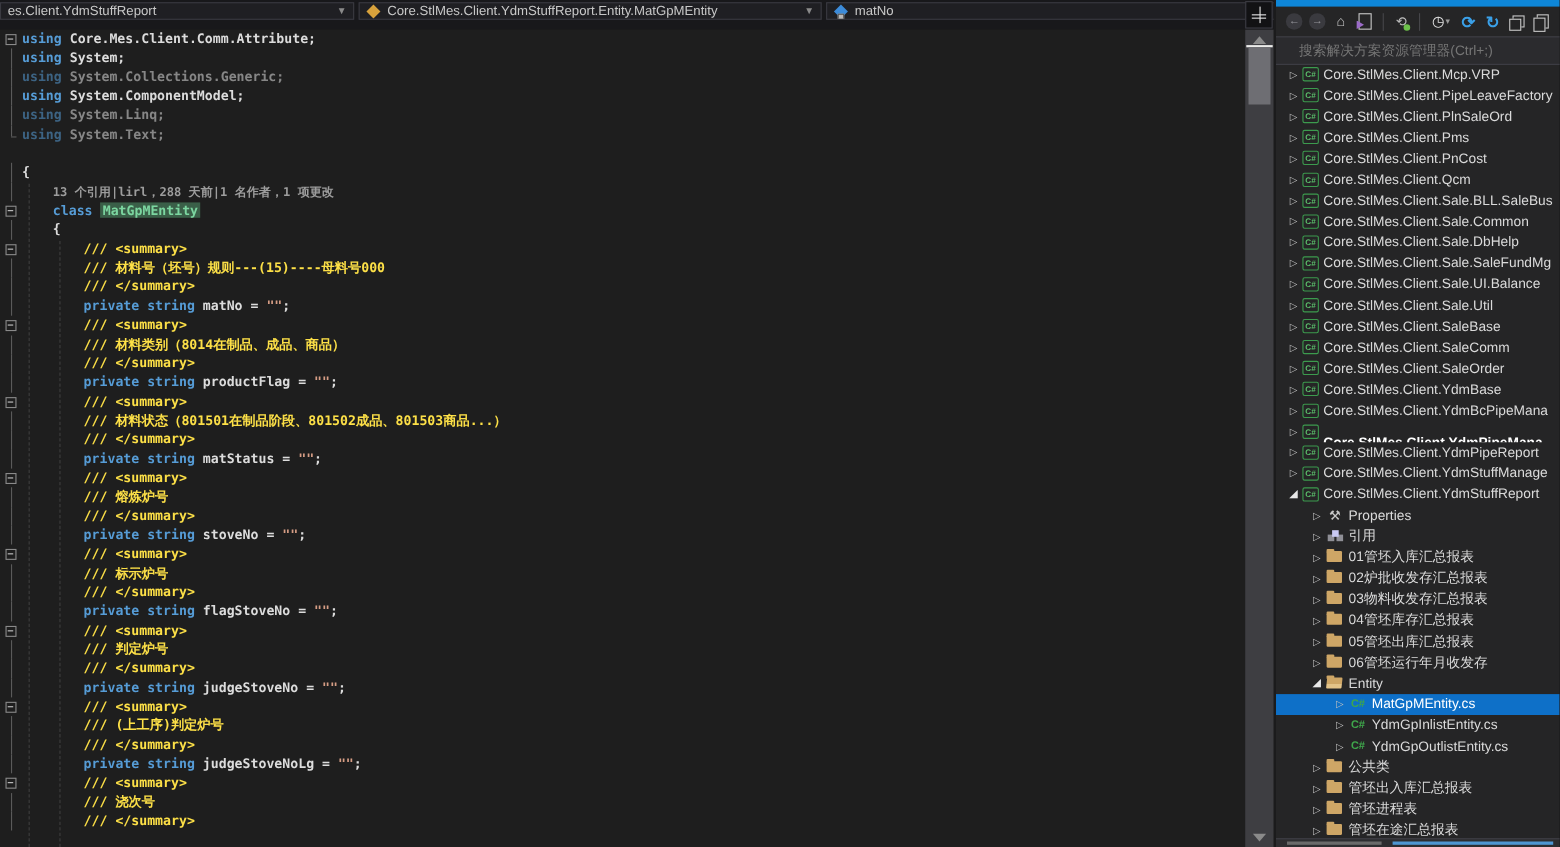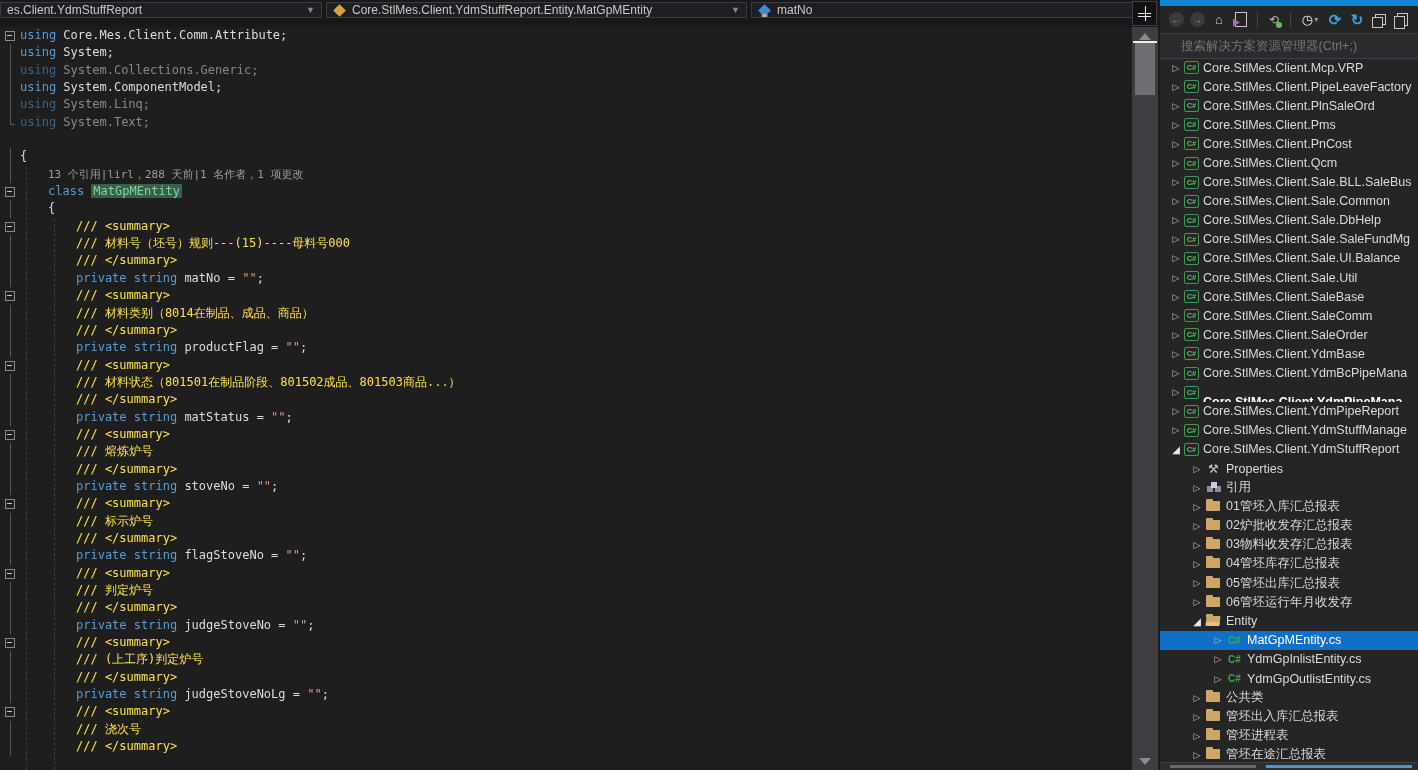--- a/index.html
+++ b/index.html
@@ -20,21 +20,21 @@
   .ico-field{width:9px;height:9px;background:#3C8BD9;transform:rotate(45deg);margin:0 8px 0 2px;flex:none;position:relative;}
   .ico-field::after{content:"";position:absolute;right:-2px;bottom:-2px;width:4px;height:4px;
          background:#B8B8B8;border:1px solid #555;transform:rotate(-45deg);}
 
   
   .code-area{position:absolute;top:27px;left:0;width:1132px;bottom:0;background:#1E1E1E;overflow:hidden;
              font-family:"DejaVu Sans Mono",monospace;font-size:12px;line-height:17.35px;}
   .guide{position:absolute;width:0;border-left:1px dashed #3E3E3E;bottom:0;}
   #guide1{left:26px;top:140px;}
   #guide2{left:54px;top:192px;}
-  .cl{display:flex;height:17.35px;position:relative;}
+  .cl{display:flex;height:17.35px;position:relative;font-weight:bold;}
   .g{width:20px;flex:none;position:relative;}
   .g-l::before{content:"";position:absolute;left:10px;top:0;bottom:0;width:1px;background:#5A5A5A;}
   .g-e::before{content:"";position:absolute;left:10px;top:0;height:10px;width:1px;background:#5A5A5A;}
   .g-e::after{content:"";position:absolute;left:10px;top:10px;width:5px;height:1px;background:#5A5A5A;}
   .g-b::before{content:"";position:absolute;left:5px;top:4px;width:10px;height:10px;border:1px solid #8A8A8A;
                background:#1E1E1E;box-sizing:border-box;}
   .g-b::after{content:"";position:absolute;left:7px;top:8px;width:5px;height:1px;background:#C8C8C8;}
   .t{white-space:pre;}
   .ind1{padding-left:28px;}  .ind2{padding-left:56px;}
   .faded{opacity:.55;}

